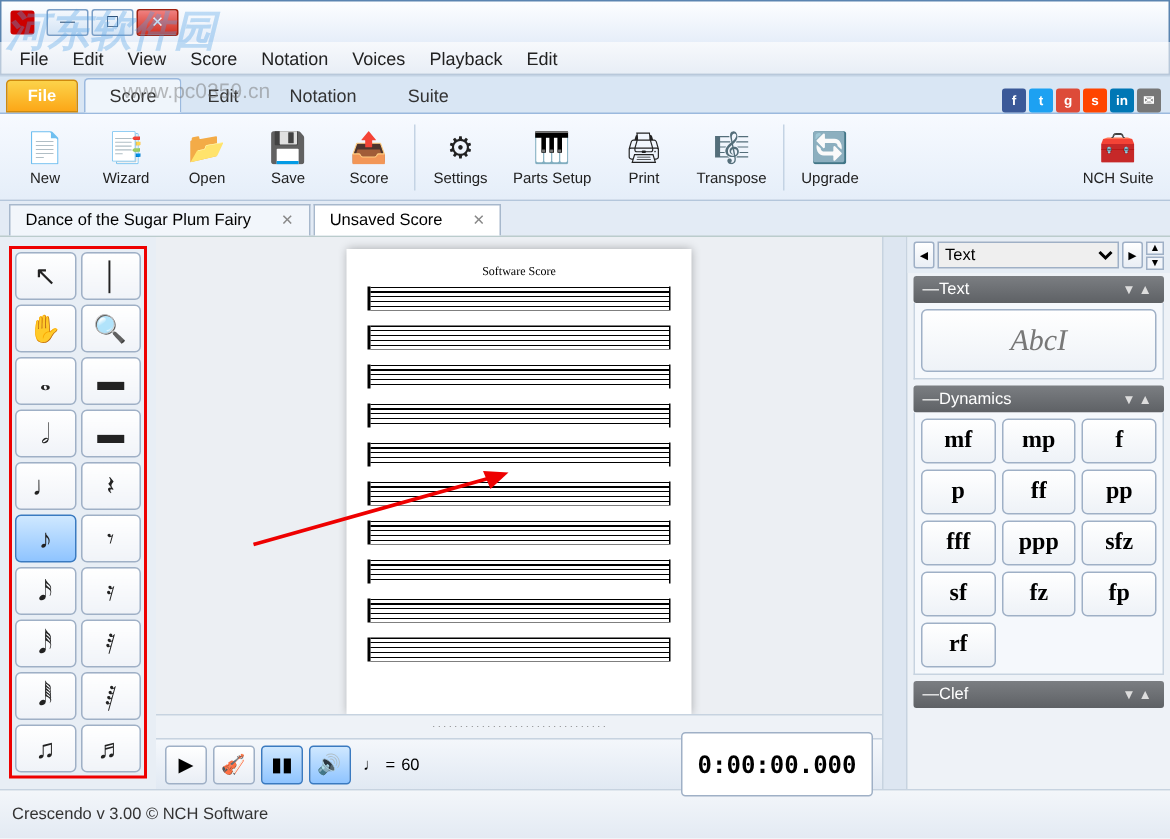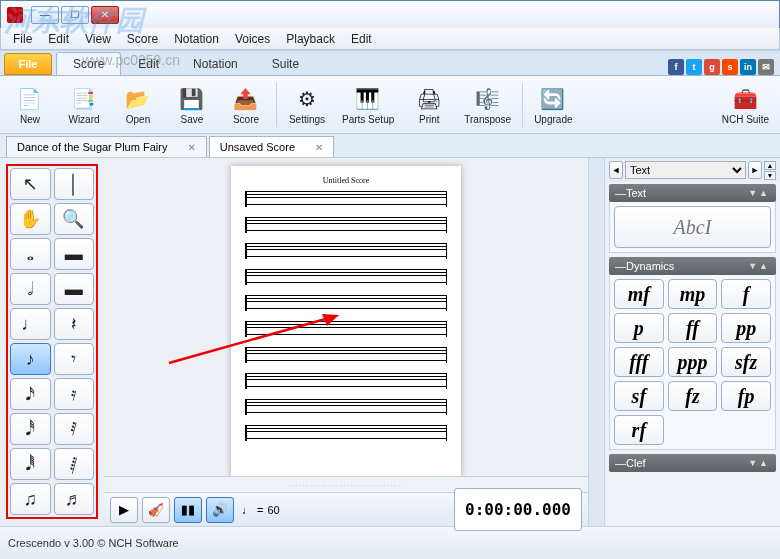--- a/index.html
+++ b/index.html
@@ -67,21 +67,21 @@
 .rp-top { height: 24px; display: flex; align-items: center; padding: 2px 4px; gap: 2px; background: #e6edf5; }
 .rp-top .lr { width: 14px; height: 18px; border: 1px solid #9fb0c6; background: linear-gradient(#fff,#e9eef5); font-size: 9px; display: flex; align-items: center; justify-content: center; border-radius: 2px; }
 .rp-top select { flex: 1; font-size: 11px; height: 18px; border: 1px solid #9fb0c6; }
 .rp-top .sm { width: 12px; height: 9px; border: 1px solid #9fb0c6; background: #f2f5fa; font-size: 7px; display: flex; align-items: center; justify-content: center; }
 .section { margin: 2px 4px; }
 .sechdr { background: linear-gradient(#7b7e82,#5e6165); color: #fff; font-size: 11px; padding: 3px 6px; display: flex; align-items: center; border-radius: 2px; }
 .sechdr .tri { margin-left: auto; font-size: 9px; letter-spacing: 2px; color: #ddd; }
 .secbody { background: #f5f8fc; border: 1px solid #c7d3e0; border-top: none; padding: 4px; }
 .textbtn { width: 100%; height: 42px; background: linear-gradient(#fff,#eef2f7); border: 1px solid #9fb0c6; border-radius: 4px; font-family: "Times New Roman", serif; font-size: 20px; color: #777; font-style: italic; }
 .dyn-grid { display: grid; grid-template-columns: repeat(3,1fr); gap: 4px; }
-.dynbtn { height: 30px; background: linear-gradient(#fff,#eef2f7); border: 1px solid #9fb0c6; border-radius: 4px; font-family: "Times New Roman", serif; font-style: italic; font-weight: bold; font-size: 20px; display: flex; align-items: center; justify-content: center; }
+.dynbtn { height: 30px; background: linear-gradient(#fff,#eef2f7); border: 1px solid #9fb0c6; border-radius: 4px; font-family: "Times New Roman", serif; font-weight: bold; font-size: 16px; display: flex; align-items: center; justify-content: center; }
 
 
 .statusbar { height: 22px; background: linear-gradient(#f3f6fa,#e3eaf3); border-top: 1px solid #c7d3e0; font-size: 11px; color: #333; display: flex; align-items: center; padding: 16px 8px; }
 
 
 .watermark { position: absolute; left: 4px; top: 2px; font-size: 28px; font-weight: bold; color: rgba(80,160,230,.35); pointer-events: none; z-index: 100; font-style: italic; }
 .watermark2 { position: absolute; left: 82px; top: 52px; font-size: 14px; color: rgba(120,120,120,.5); pointer-events: none; z-index: 100; }
 </style>
 </head>
 <body>
@@ -210,21 +210,21 @@
         <div class="palbtn">𝅘𝅥𝅱</div>
         <div class="palbtn">𝅁</div>
         <div class="palbtn">♫</div>
         <div class="palbtn">♬</div>
       </div>
   </div>
 
   <div class="canvaswrap">
     <div class="canvas">
       <div class="page">
-        <div class="ptitle">Untitled Score</div>
+        <div class="ptitle">Software Score</div>
         <div id="staves">
             <div class="staff"></div>
             <div class="staff"></div>
             <div class="staff"></div>
             <div class="staff"></div>
             <div class="staff"></div>
             <div class="staff"></div>
             <div class="staff"></div>
             <div class="staff"></div>
             <div class="staff"></div>

